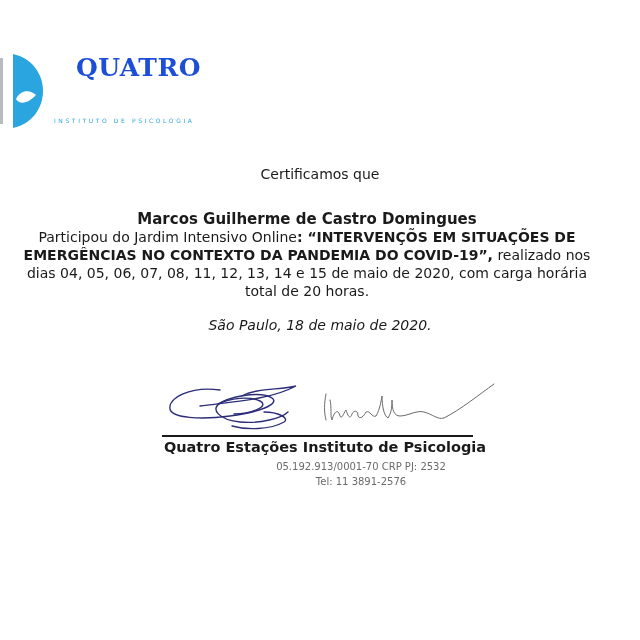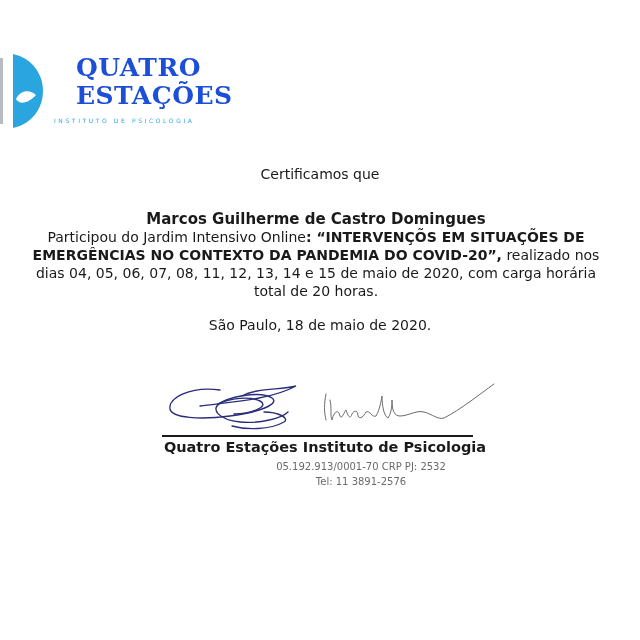--- a/index.html
+++ b/index.html
@@ -65,34 +65,35 @@
       left: 0;
       width: 640px;
       text-align: center;
     }
     .intro {
       top: 166px;
       font-size: 14px;
     }
     .body-block {
       top: 210px;
-      left: 24px;
+      left: 15px;
       width: 584px;
       font-size: 14px;
       line-height: 18px;
     }
     .recipient {
       font-weight: bold;
       font-size: 15px;
       display: block;
     }
     .bold { font-weight: bold; }
     .date {
       top: 317px;
       font-size: 14px;
+      font-style: italic;
     }
     .signatures {
       position: absolute;
       left: 160px;
       top: 376px;
       width: 350px;
       height: 60px;
     }
     .sig-line {
       position: absolute;
@@ -123,30 +124,29 @@
 <body>
 
 <div class="logo">
   <div class="logo-bar"></div>
   <svg class="logo-mark" viewBox="0 0 32 74">
     <path d="M1 0 C 20 4, 31 20, 31 37 C 31 54, 20 70, 1 74 Z" fill="#2aa5e0"></path>
     <path d="M4 45 C 8 36, 18 35, 24 41 C 18 48, 8 52, 4 45 Z" fill="#ffffff"></path>
   </svg>
   <div class="logo-title">
     <div>QUATRO</div>
-    <div>ESTAÇÕES</div>
   </div>
   <div class="logo-sub">INSTITUTO DE PSICOLOGIA</div>
 </div>
 
 <div class="center intro">Certificamos que</div>
 
 <div class="center body-block">
   <span class="recipient">Marcos Guilherme de Castro Domingues</span>
-  <span>Participou do Jardim Intensivo Online</span><span class="bold">: “INTERVENÇÕS EM SITUAÇÕES DE EMERGÊNCIAS NO CONTEXTO DA PANDEMIA DO COVID-20”,</span><span> realizado nos dias 04, 05, 06, 07, 08, 11, 12, 13, 14 e 15 de  maio de 2020, com carga horária total de 20 horas.</span>
+  <span>Participou do Jardim Intensivo Online</span><span class="bold">: “INTERVENÇÕS EM SITUAÇÕES DE EMERGÊNCIAS NO CONTEXTO DA PANDEMIA DO COVID-19”,</span><span> realizado nos dias 04, 05, 06, 07, 08, 11, 12, 13, 14 e 15 de  maio de 2020, com carga horária total de 20 horas.</span>
 </div>
 
 <div class="center date">São Paulo, 18 de maio de 2020.</div>
 
 <svg class="signatures" viewBox="0 0 350 60">
   <g fill="none" stroke="#2b2d7a" stroke-width="1.4" stroke-linecap="round">
     <path d="M60 14 C 30 10, 8 22, 10 33 C 12 42, 40 44, 70 40 C 100 36, 120 28, 112 22 C 104 16, 78 18, 62 26 C 48 33, 60 44, 80 46 C 100 48, 122 42, 128 36"></path>
     <path d="M58 28 C 70 22, 90 20, 100 25 C 110 30, 92 38, 74 38"></path>
     <path d="M40 30 C 70 26, 110 24, 136 10 C 120 14, 96 12, 82 20"></path>
     <path d="M72 50 C 86 54, 110 54, 124 46 C 130 42, 118 36, 104 36"></path>

